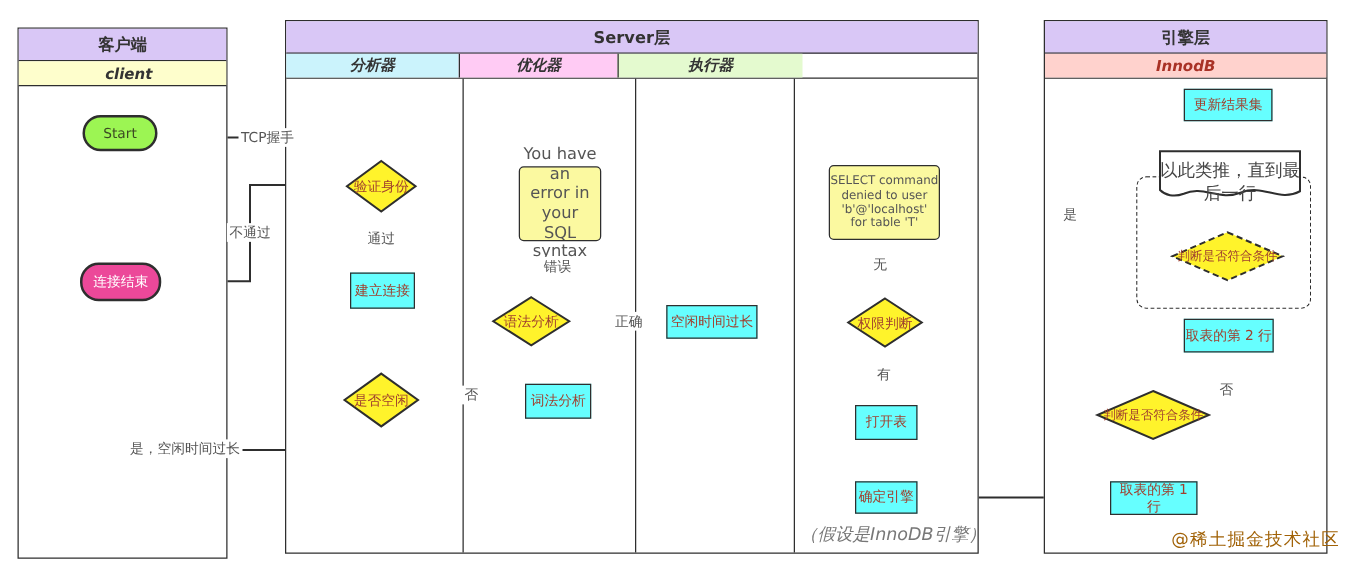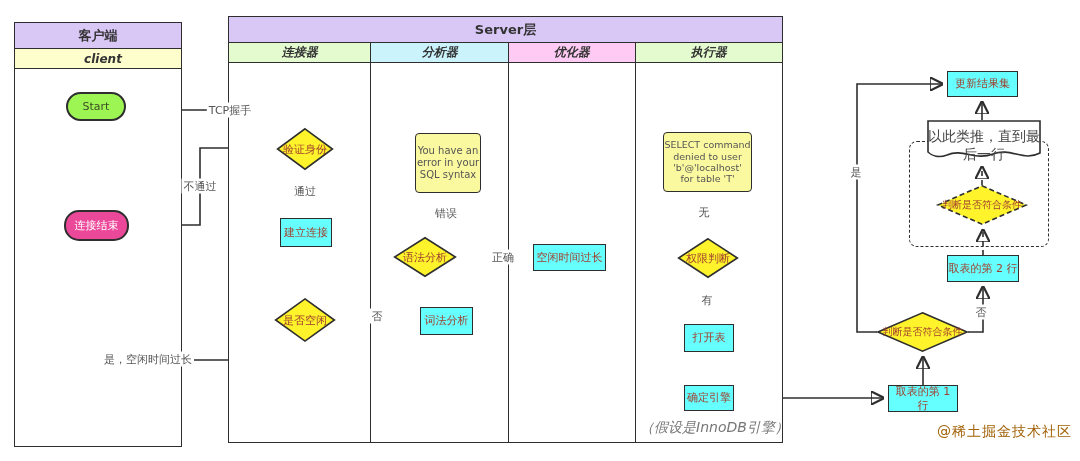--- a/index.html
+++ b/index.html
@@ -94,30 +94,35 @@
   <div class="lane" id="lane-client">
     <div class="lane-head head-purple">客户端</div>
     <div class="sub-row">
         <div class="sub-cell sub-client">client</div>
       </div>
   </div>
 
   <div class="lane" id="lane-server">
     <div class="lane-head head-purple">Server层</div>
     <div class="sub-row">
-      <div class="sub-cell sub-conn">连接器</div>
       <div class="sub-cell sub-ana">分析器</div>
       <div class="sub-cell sub-opt">优化器</div>
       <div class="sub-cell sub-exec">执行器</div>
     </div>
     <div class="body-div" style="left:140.5px;top:46px;height:379px;"></div>
     <div class="body-div" style="left:278.5px;top:46px;height:379px;"></div>
     <div class="body-div" style="left:405.5px;top:46px;height:379px;"></div>
   </div>
 
+  <div class="lane" id="lane-engine">
+    <div class="lane-head head-purple">引擎层</div>
+    <div class="sub-row">
+        <div class="sub-cell sub-innodb">InnodB</div>
+      </div>
+  </div>
 
   <div class="node pill pill-start" style="left:66px;top:92px;width:60px;height:29px;">
       <span>Start</span>
     </div>
   <div class="node pill pill-end" style="left:64px;top:210px;width:65px;height:31px;">
       <span>连接结束</span>
     </div>
 
   <div class="diamond" style="left:277px;top:128px;width:56px;height:42px;">
     <svg viewBox="0 0 100 50" preserveAspectRatio="none">
@@ -128,21 +133,21 @@
   <div class="node proc" style="left:280px;top:218px;width:52px;height:29px;">
       <span>建立连接</span>
     </div>
   <div class="diamond" style="left:275px;top:298px;width:60px;height:44px;">
     <svg viewBox="0 0 100 50" preserveAspectRatio="none">
         <polygon points="50,1 99,25 50,49 1,25"></polygon>
       </svg>
     <span class="dlabel">是否空闲</span>
   </div>
 
-  <div class="node note" style="left:415px;top:133px;width:66px;height:60px;font-size:10px;"><span>You have an
+  <div class="node note" style="left:415px;top:133px;width:66px;height:60px;font-size:13px;"><span>You have an
 error in your
 SQL syntax</span></div>
   <div class="diamond" style="left:394px;top:237px;width:62px;height:40px;">
     <svg viewBox="0 0 100 50" preserveAspectRatio="none">
         <polygon points="50,1 99,25 50,49 1,25"></polygon>
       </svg>
     <span class="dlabel">语法分析</span>
   </div>
   <div class="node proc" style="left:420px;top:307px;width:53px;height:28px;">
       <span>词法分析</span>
@@ -192,21 +197,21 @@
   <div class="diamond" style="left:877px;top:312px;width:91px;height:40px;">
     <svg viewBox="0 0 100 50" preserveAspectRatio="none">
         <polygon points="50,1 99,25 50,49 1,25"></polygon>
       </svg>
     <span class="dlabel" style="font-size:10px;">判断是否符合条件</span>
   </div>
   <div class="node proc" style="left:888px;top:385px;width:70px;height:27px;">
       <span>取表的第 1 行</span>
     </div>
 
-  <div class="elabel" style="left:230px;top:110px;">TCP握手</div>
+  <div class="elabel" style="left:214px;top:110px;">TCP握手</div>
   <div class="elabel" style="left:305px;top:191px;">通过</div>
   <div class="elabel" style="left:200px;top:186px;">不通过</div>
   <div class="elabel" style="left:148px;top:359px;">是，空闲时间过长</div>
   <div class="elabel" style="left:377px;top:316px;">否</div>
   <div class="elabel" style="left:446px;top:213px;">错误</div>
   <div class="elabel" style="left:503px;top:257px;">正确</div>
   <div class="elabel" style="left:704px;top:212px;">无</div>
   <div class="elabel" style="left:707px;top:300px;">有</div>
   <div class="elabel" style="left:981px;top:312px;">否</div>
   <div class="elabel" style="left:856px;top:172px;">是</div>

